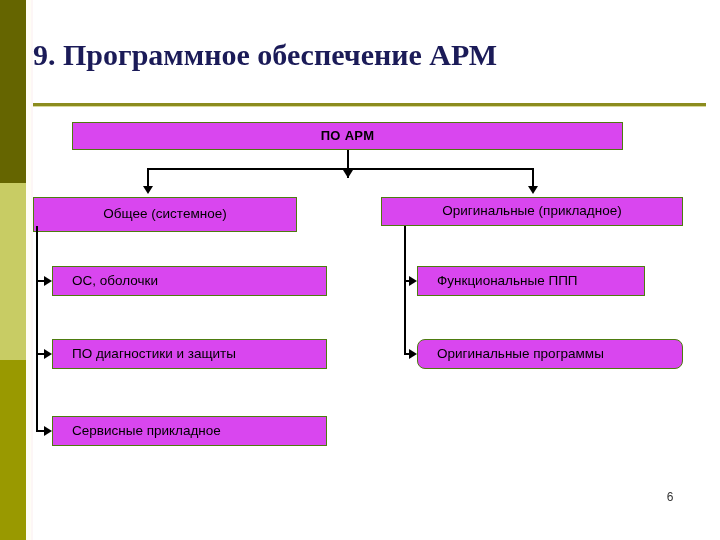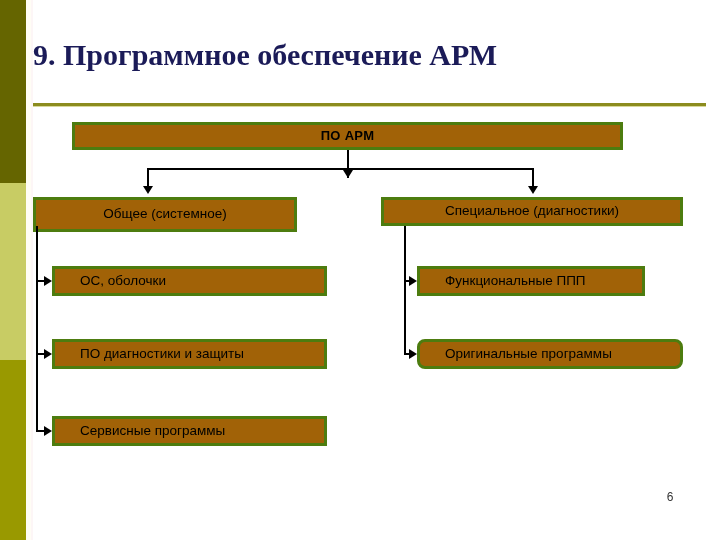--- a/index.html
+++ b/index.html
@@ -80,31 +80,31 @@
     left: 33px;
     top: 106px;
     width: 673px;
     height: 1px;
     background: #d8d89a;
   }
 
   
   .box {
     position: absolute;
-    border: 3px solid #4d7c0f;
-    background: #a16207;
+    border: 1px solid #4d7c0f;
+    background: #d946ef;
     box-sizing: border-box;
     display: flex;
     align-items: center;
     font-size: 13.5px;
     color: #000000;
     line-height: 1.1;
   }
   .box.center { justify-content: center; }
-  .box.left   { justify-content: flex-start; padding-left: 25px; }
+  .box.left   { justify-content: flex-start; padding-left: 19px; }
   .box.bold   { font-weight: bold; font-size: 13px; letter-spacing: 0.3px; }
 
   #box-root        { left: 72px;  top: 122px; width: 551px; height: 28px; }
   #box-general     { left: 33px;  top: 197px; width: 264px; height: 35px; }
   #box-special     { left: 381px; top: 197px; width: 302px; height: 29px; }
   #box-os          { left: 52px;  top: 266px; width: 275px; height: 30px; }
   #box-diag        { left: 52px;  top: 339px; width: 275px; height: 30px; }
   #box-service     { left: 52px;  top: 416px; width: 275px; height: 30px; }
   #box-functional  { left: 417px; top: 266px; width: 228px; height: 30px; }
   #box-original    { left: 417px; top: 339px; width: 266px; height: 30px; border-radius: 8px; }
@@ -194,33 +194,33 @@
   <div class="ln ln-v" id="stem-root"></div>
   <div class="arrow-down" id="arrow-root"></div>
 
   <div class="ln ln-h" id="bus-h"></div>
   <div class="ln ln-v" id="branch-left"></div>
   <div class="arrow-down" id="arrow-left"></div>
   <div class="ln ln-v" id="branch-right"></div>
   <div class="arrow-down" id="arrow-right-t"></div>
 
   <div class="box center" id="box-general">Общее (системное)</div>
-  <div class="box center" id="box-special">Специальное (диагностики)</div>
+  <div class="box center" id="box-special">Оригинальные (прикладное)</div>
 
   <div class="ln ln-v" id="riser-left"></div>
   <div class="ln ln-h" id="spur-l1"></div>
   <div class="arrow-right" id="arrow-l1"></div>
   <div class="ln ln-h" id="spur-l2"></div>
   <div class="arrow-right" id="arrow-l2"></div>
   <div class="ln ln-h" id="spur-l3"></div>
   <div class="arrow-right" id="arrow-l3"></div>
 
   <div class="box left" id="box-os">ОС, оболочки</div>
   <div class="box left" id="box-diag">ПО диагностики и защиты</div>
-  <div class="box left" id="box-service">Сервисные программы</div>
+  <div class="box left" id="box-service">Сервисные прикладное</div>
 
   <div class="ln ln-v" id="riser-right"></div>
   <div class="ln ln-h" id="spur-r1"></div>
   <div class="arrow-right" id="arrow-r1"></div>
   <div class="ln ln-h" id="spur-r2"></div>
   <div class="arrow-right" id="arrow-r2"></div>
 
   <div class="box left" id="box-functional">Функциональные ППП</div>
   <div class="box left" id="box-original">Оригинальные программы</div>
 

